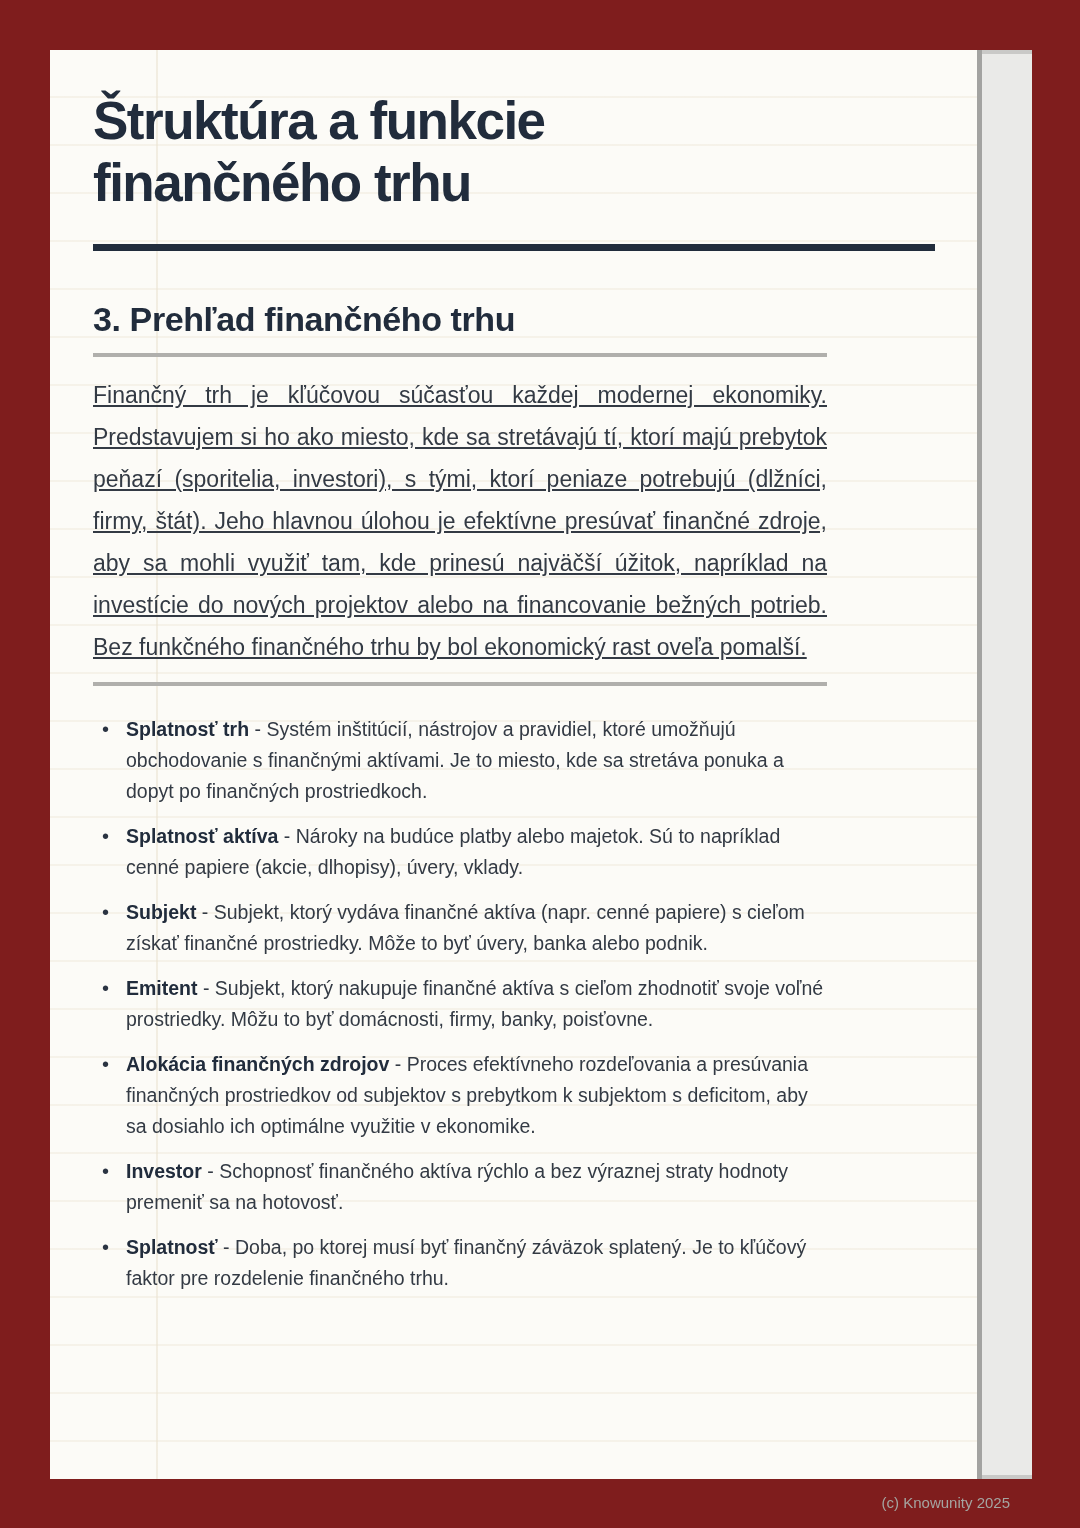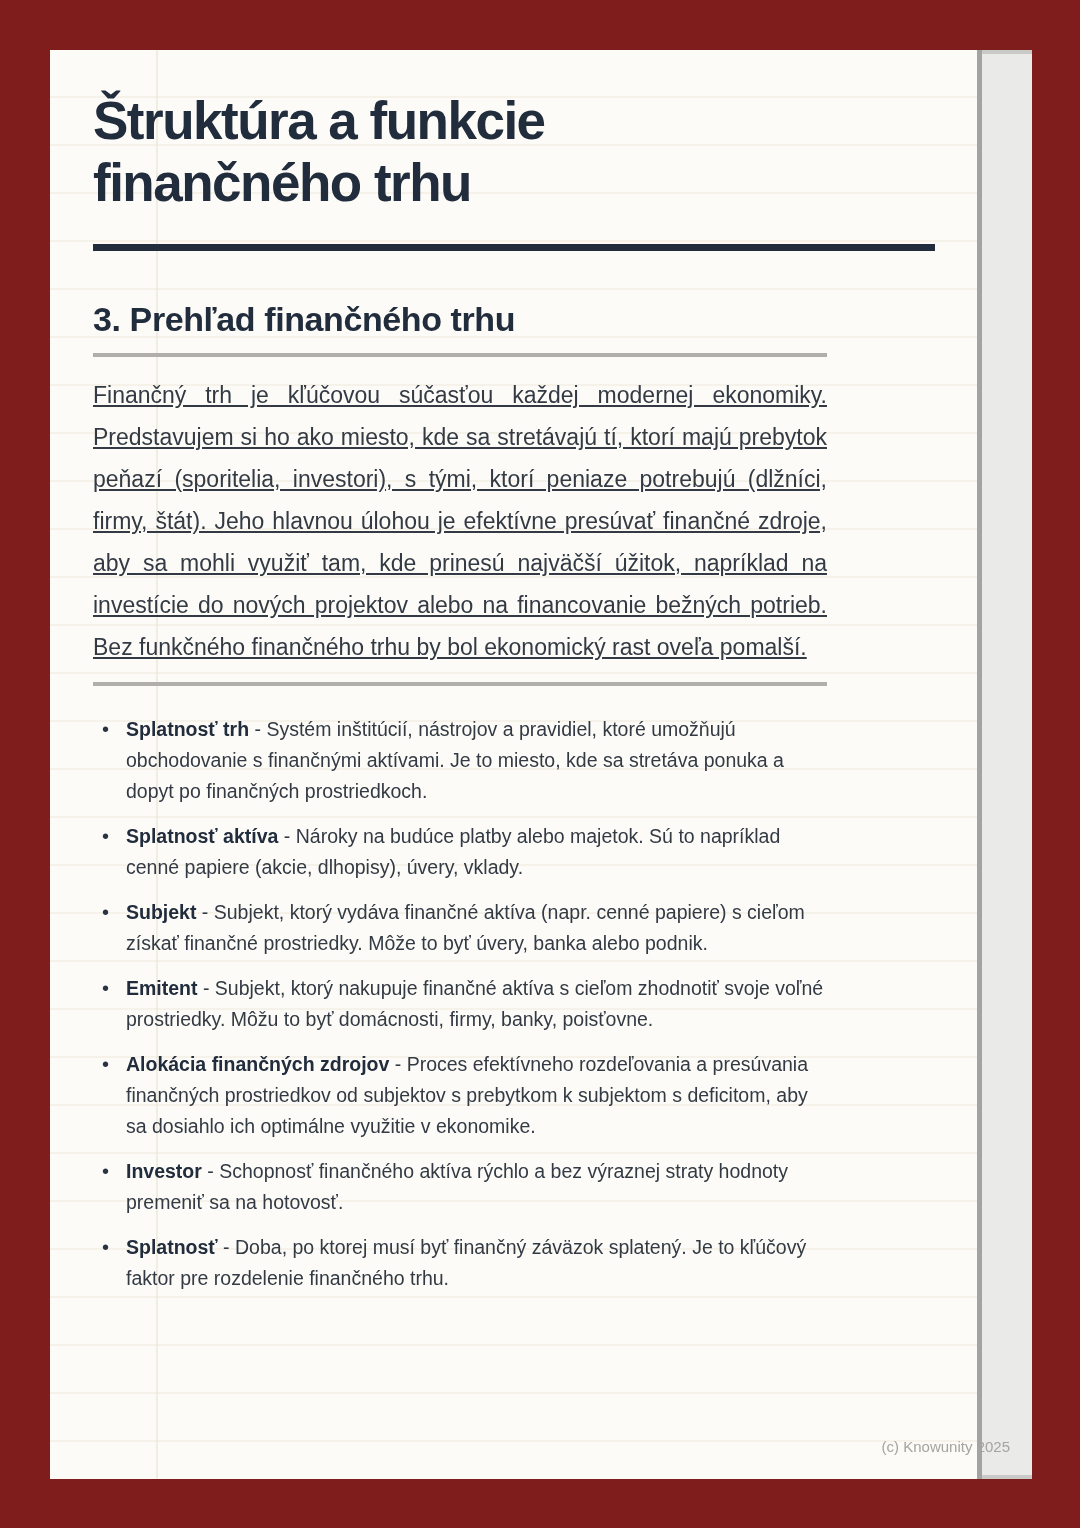--- a/index.html
+++ b/index.html
@@ -109,21 +109,21 @@
     width: 55px;
     height: 1429px;
     background: #eaeae8;
     border-left: 5px solid #a3a3a1;
     box-sizing: border-box;
     box-shadow: inset 0 4px 0 #c9c9c7, inset 0 -4px 0 #c9c9c7;
   }
   
   .footer-credit {
     position: absolute;
-    top: 1438px;
+    top: 1494px;
     right: 70px;
     font-size: 15px;
     color: #a5a4a0;
     z-index: 5;
   }
 </style>
 </head>
 <body>
 
 <div class="viewport">

